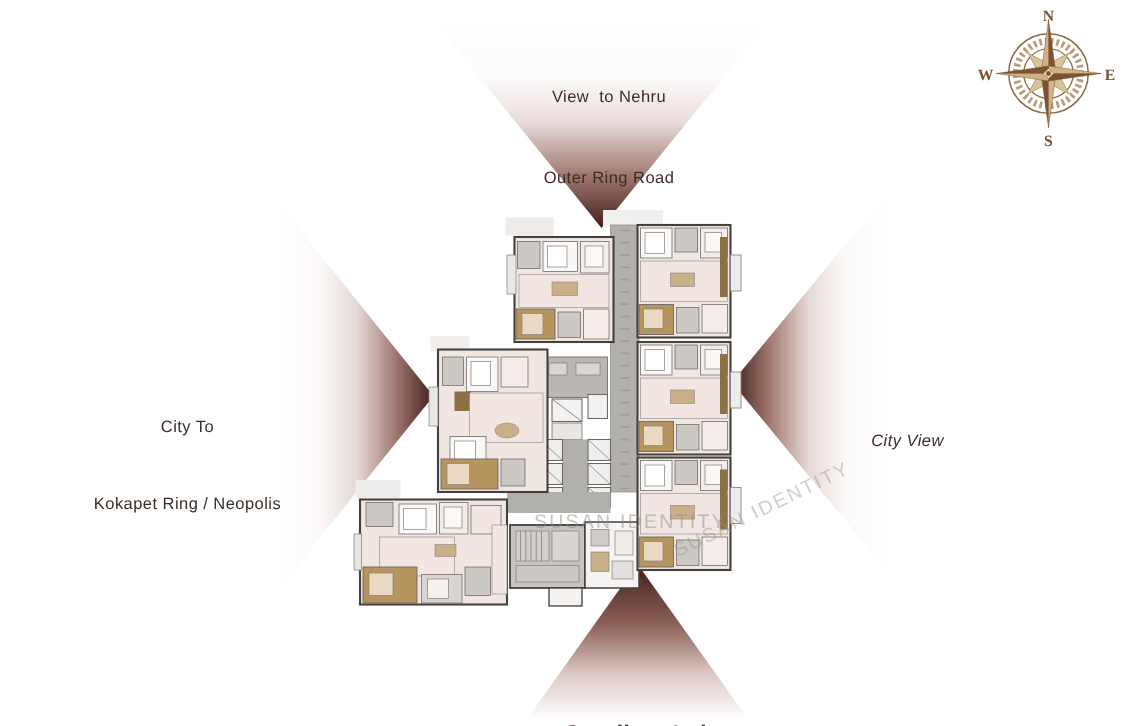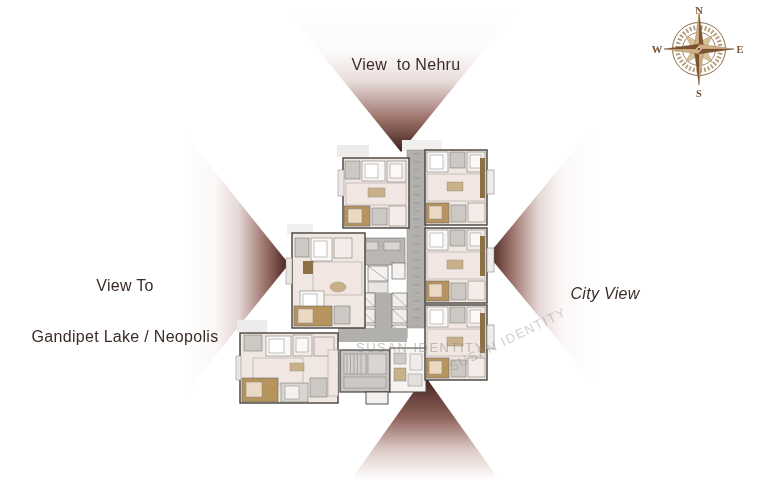--- a/index.html
+++ b/index.html
@@ -14,21 +14,21 @@
   .tri-left{left:183px;top:132px;width:106px;height:264px;
     clip-path:polygon(0 0,100% 50%,0 100%);
     background:linear-gradient(to right,#ffffff 0%,#fbf8f7 30%,#e5d8d6 52%,#9e756d 77%,#411f1a 100%);}
   .tri-right{left:488px;top:126px;width:106px;height:258px;
     clip-path:polygon(100% 0,0 50%,100% 100%);
     background:linear-gradient(to left,#ffffff 0%,#fbf8f7 30%,#e5d8d6 52%,#9e756d 77%,#411f1a 100%);}
   .tri-bottom{left:348px;top:376px;width:154px;height:108px;
     clip-path:polygon(50% 0,100% 100%,0 100%);
     background:linear-gradient(to bottom,#411f1a 0%,#8d625a 38%,#dcc9c5 68%,#ffffff 96%);}
   .label{position:absolute;z-index:4;text-align:center;color:#3c2c28;
-    font-size:16px;line-height:18px;font-weight:500;letter-spacing:.3px;white-space:pre-wrap;}
+    font-size:11px;line-height:18px;font-weight:500;letter-spacing:.3px;white-space:pre-wrap;}
   .label-top{left:316px;top:20px;width:180px;}
   .label-left{left:18px;top:243px;width:214px;line-height:17px;}
   .label-right{left:540px;top:249px;width:130px;font-style:italic;}
   .label-bottom{left:335px;top:445px;width:190px;font-size:15px;font-weight:600;color:#2f201d;letter-spacing:.4px;}
   #floorplan{position:absolute;left:230px;top:136px;z-index:2;}
   #compass{position:absolute;left:644px;top:0;z-index:2;}
   .wm{position:absolute;z-index:3;color:rgba(143,139,135,.5);font-size:13px;
     letter-spacing:1.5px;font-weight:500;white-space:nowrap;}
   .wm1{left:356px;top:340px;}
   .wm2{left:450px;top:360px;transform:rotate(-26deg);transform-origin:0 50%;color:rgba(150,146,142,.45);}
@@ -38,24 +38,25 @@
 
 <div id="stage">
 
   <div class="tri tri-top"></div>
   <div class="tri tri-left"></div>
   <div class="tri tri-right"></div>
   <div class="tri tri-bottom"></div>
 
   <div class="label label-top">
     <div>View  to Nehru</div>
+    <div>Outer Ring Road</div>
   </div>
   <div class="label label-left">
-    <div>View To</div>
-    <div>Gandipet Lake / Neopolis</div>
+    <div>City To</div>
+    <div>Kokapet Ring / Neopolis</div>
   </div>
   <div class="label label-right">
     <div>City View</div>
   </div>
   <div class="label label-bottom">
     <div>Gandipet Lake</div>
   </div>
 
   <svg id="compass" width="110" height="104" viewBox="0 0 110 104">
     <g>

